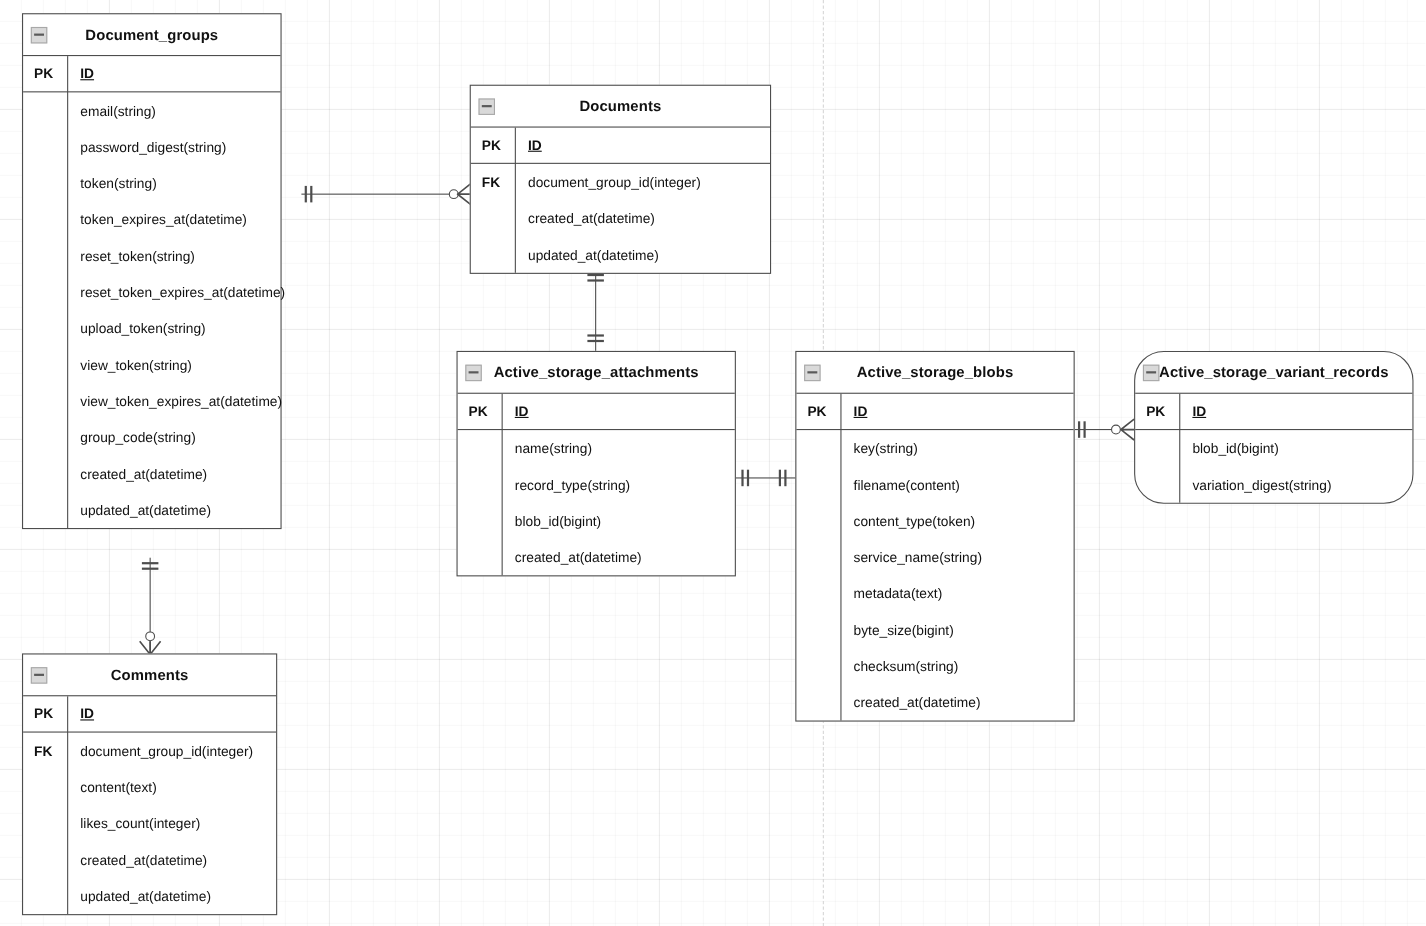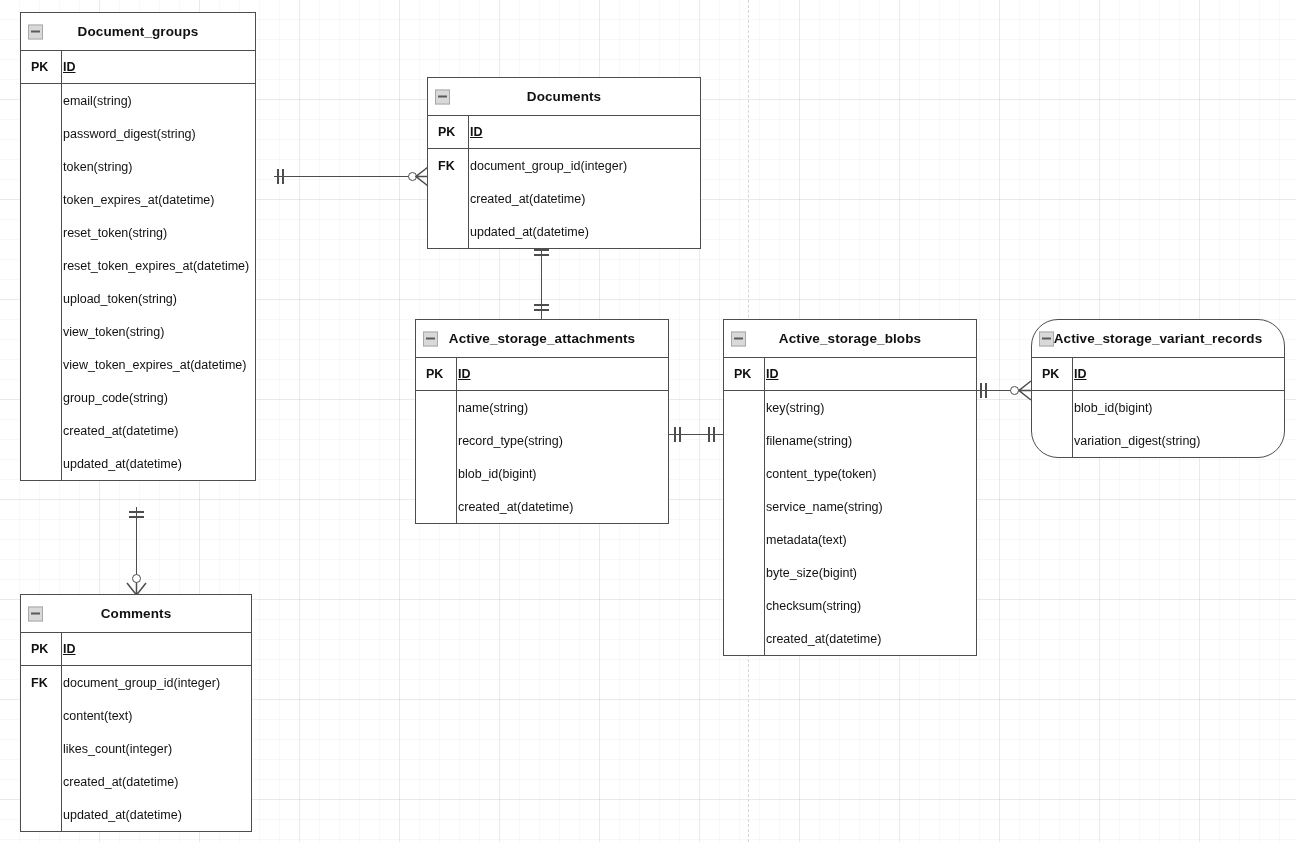--- a/index.html
+++ b/index.html
@@ -116,21 +116,21 @@
     font-size: 12.5px;
     font-weight: bold;
     padding-left: 10px;
     color: #111;
     white-space: nowrap;
   }
   .row .attr-cell {
     box-sizing: border-box;
     flex: 1 1 auto;
     font-size: 12.5px;
-    padding-left: 2px;
+    padding-left: 12px;
     white-space: nowrap;
     color: #111;
   }
   .row .attr-cell.key-name {
     font-weight: bold;
     text-decoration: underline;
   }
 
   
   .conn {
@@ -349,21 +349,21 @@
       <div class="row pk-row">
         <span class="key-cell" style="width:40px;">PK</span>
         <span class="attr-cell key-name">ID</span>
       </div>
       <div class="row">
         <span class="key-cell" style="width:40px;"></span>
         <span class="attr-cell">key(string)</span>
       </div>
       <div class="row">
         <span class="key-cell" style="width:40px;"></span>
-        <span class="attr-cell">filename(string)</span>
+        <span class="attr-cell">filename(content)</span>
       </div>
       <div class="row">
         <span class="key-cell" style="width:40px;"></span>
         <span class="attr-cell">content_type(token)</span>
       </div>
       <div class="row">
         <span class="key-cell" style="width:40px;"></span>
         <span class="attr-cell">service_name(string)</span>
       </div>
       <div class="row">

